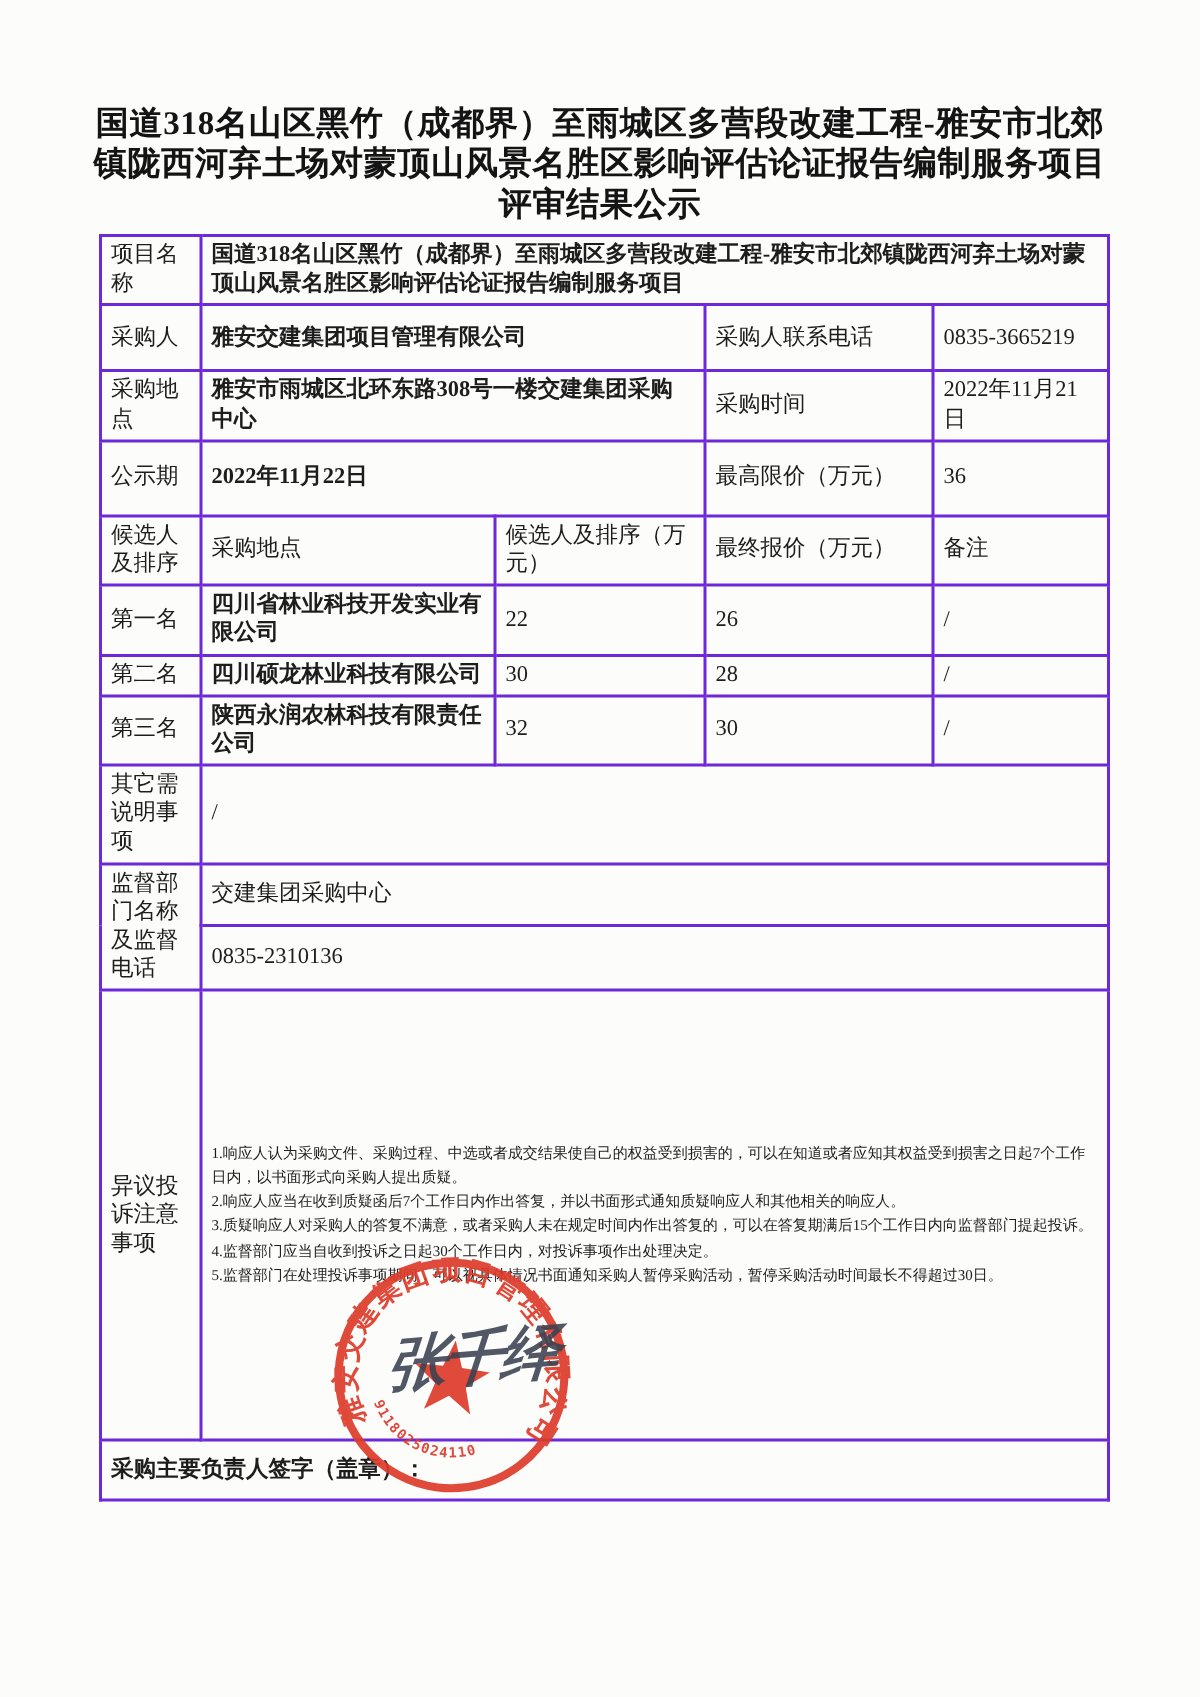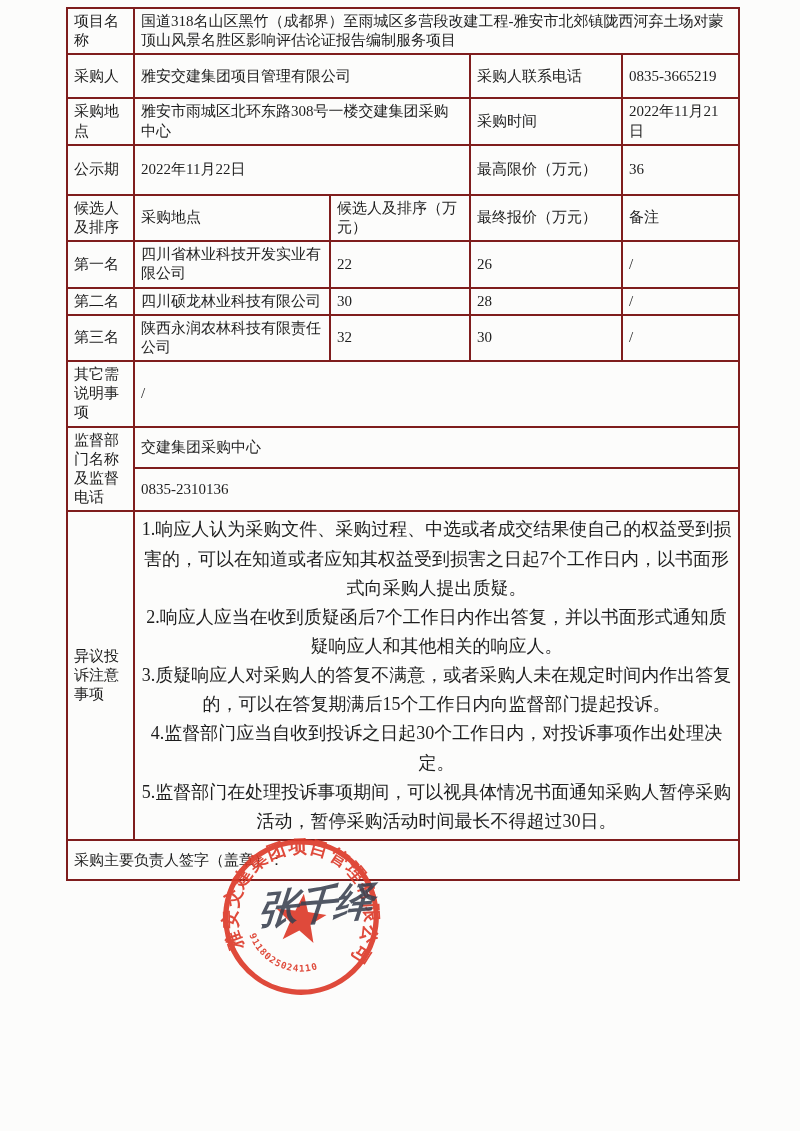--- a/index.html
+++ b/index.html
@@ -24,41 +24,41 @@
     color:#141414;
     letter-spacing:.5px;
   }
   table.doc-table{
     margin:7px 0 0 66px;
     width:672px;
     border-collapse:collapse;
     table-layout:fixed;
   }
   table.doc-table td{
-    border:2px solid #7f1d1d;
+    border:2px solid #6d28d9;
     padding:3px 6px;
     vertical-align:middle;
     font-size:15px;
     line-height:1.28;
     color:#1d1d1d;
     word-break:break-all;
   }
   td.lbl{
     font-size:14px;
     padding:3px 3px;
     text-align:left;
     line-height:1.3;
   }
   td.center{}
-  td.left{text-align:left;}
+  td.left{text-align:left;font-weight:bold;}
   td.notes-cell{padding:6px 12px;}
   .note-line{
-    font-size:18px;
+    font-size:10px;
     line-height:1.62;
-    text-align:center;
+    text-align:left;
   }
   tr.sig-row td{
     padding:6px 6px;
     font-size:15px;
   }
   
   .seal{
     position:absolute;
     left:218px;top:834px;
     width:166px;height:166px;
@@ -80,20 +80,21 @@
     opacity:.88;
     pointer-events:none;
     white-space:nowrap;
   }
 </style>
 </head>
 <body>
 
 <div class="page">
 
+  <div class="doc-title">国道318名山区黑竹（成都界）至雨城区多营段改建工程-雅安市北郊镇陇西河弃土场对蒙顶山风景名胜区影响评估论证报告编制服务项目评审结果公示</div>
 
   <table class="doc-table">
     <colgroup>
       <col style="width:67px">
         <col style="width:196px">
         <col style="width:140px">
         <col style="width:152px">
         <col style="width:117px">
     </colgroup>
 

